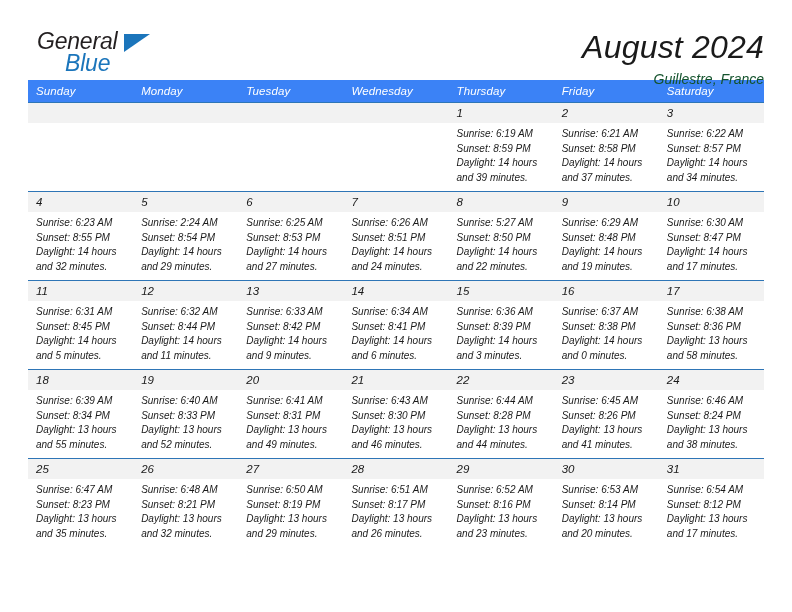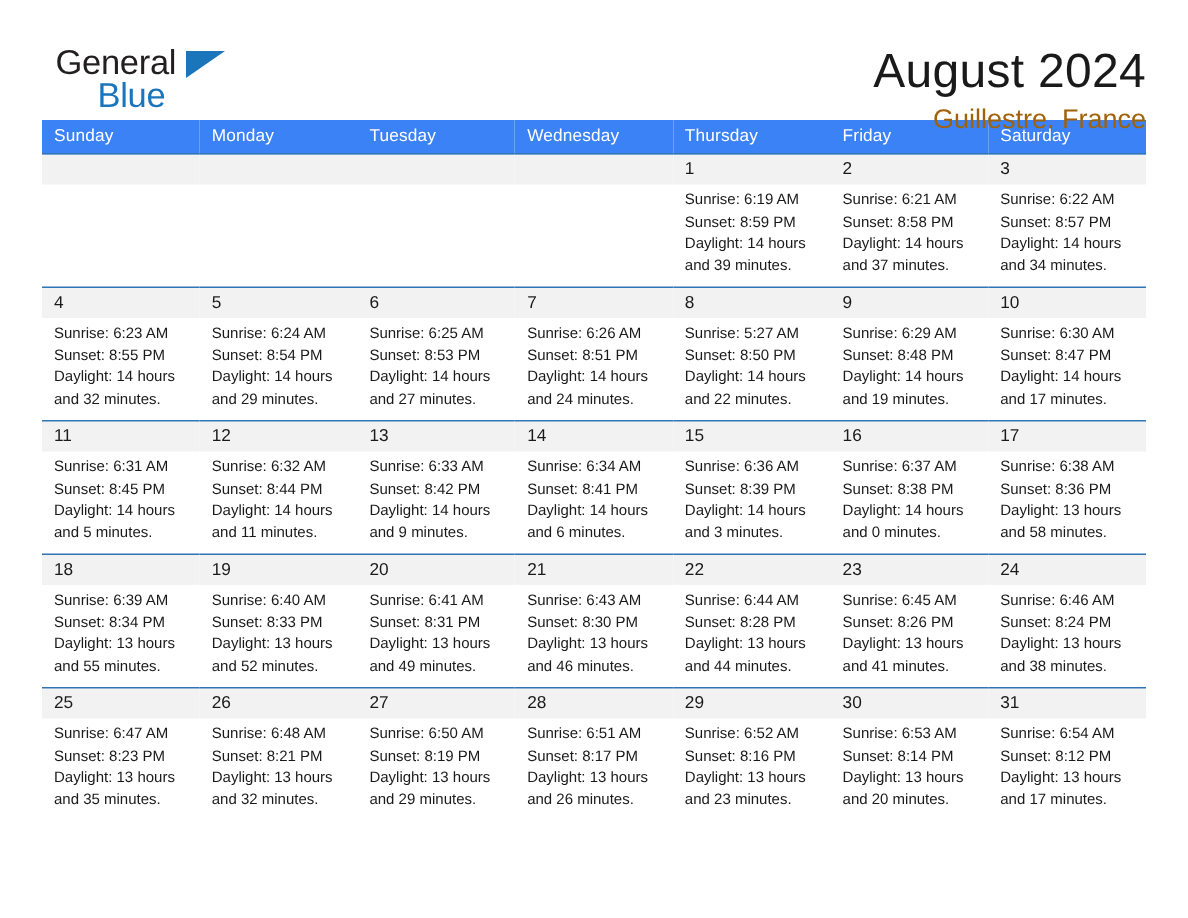--- a/index.html
+++ b/index.html
@@ -13,20 +13,21 @@
     height: 612px;
     font-family: "Liberation Sans", sans-serif;
     color: #000000;
     overflow: hidden;
   }
   .page {
     width: 792px;
     height: 612px;
     position: relative;
     padding: 0 28px;
+    font-style: italic;
   }
 
   
   .top {
     display: flex;
     align-items: flex-start;
     justify-content: space-between;
     padding-top: 28px;
     height: 76px;
   }
@@ -66,22 +67,22 @@
     padding-top: 2px;
   }
   .cal-title {
     font-size: 32px;
     font-weight: normal;
     color: #1a1a1a;
     line-height: 34px;
     letter-spacing: 0.2px;
   }
   .cal-sub {
-    font-size: 18px;
-    color: #a16207;
+    font-size: 14px;
+    color: #14532d;
     line-height: 20px;
     margin-top: 5px;
   }
 
   
   table.cal {
     width: 736px;
     border-collapse: collapse;
     table-layout: fixed;
     margin-top: 4px;
@@ -225,21 +226,21 @@
             <div class="info">
               <div>Sunrise: 6:23 AM</div>
               <div>Sunset: 8:55 PM</div>
               <div>Daylight: 14 hours</div>
               <div>and 32 minutes.</div>
             </div>
           </td>
           <td>
             <div class="daynum">5</div>
             <div class="info">
-              <div>Sunrise: 6:24 AM</div>
+              <div>Sunrise: 2:24 AM</div>
               <div>Sunset: 8:54 PM</div>
               <div>Daylight: 14 hours</div>
               <div>and 29 minutes.</div>
             </div>
           </td>
           <td>
             <div class="daynum">6</div>
             <div class="info">
               <div>Sunrise: 6:25 AM</div>
               <div>Sunset: 8:53 PM</div>

